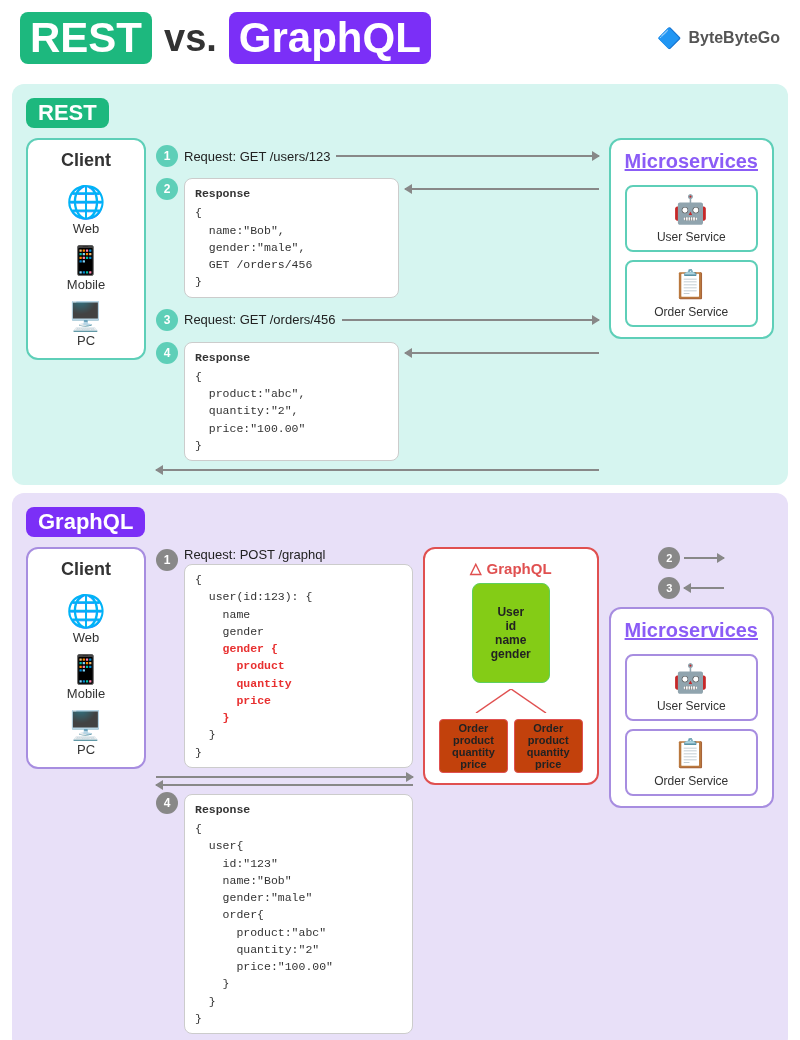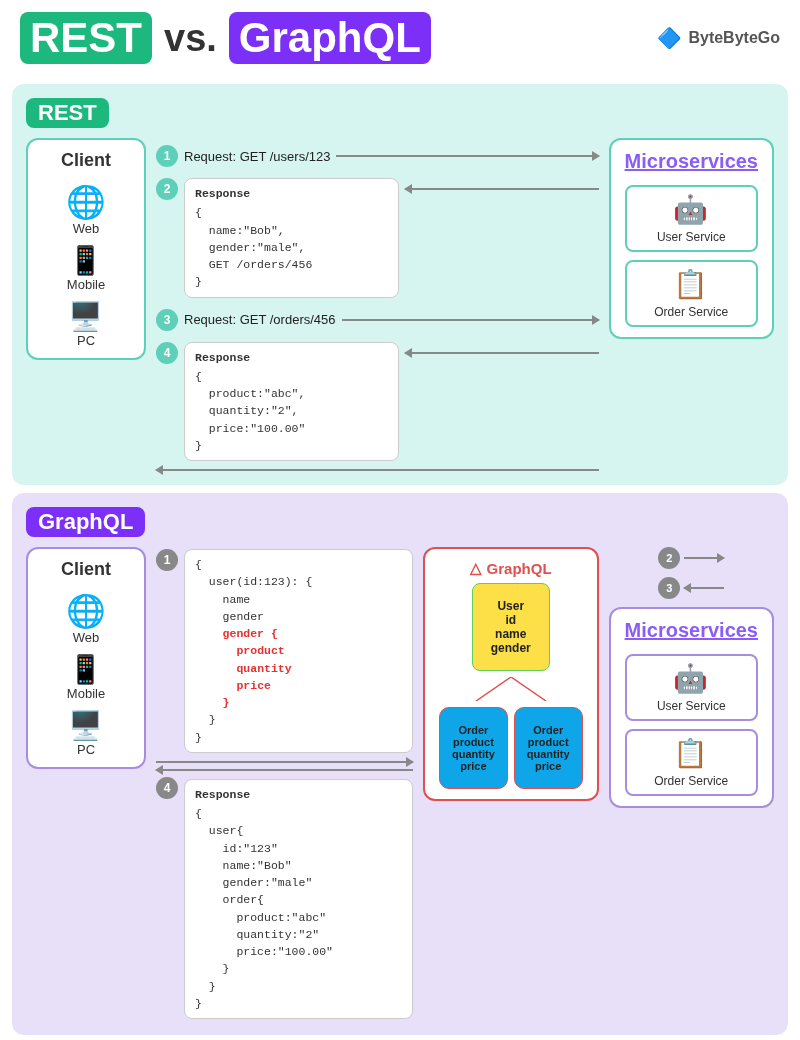--- a/index.html
+++ b/index.html
@@ -281,34 +281,34 @@
     }
     .graphql-center-title {
       display: flex;
       align-items: center;
       gap: 5px;
       font-size: 15px;
       font-weight: 700;
       color: #e05050;
     }
     .user-node {
-      background: #fde047;
+      background: #84cc16;
       border: 1.5px solid #5ecf5e;
       border-radius: 8px;
-      padding: 15px 18px;
+      padding: 21px 18px;
       font-size: 12px;
       font-weight: 600;
       text-align: center;
       color: #222;
     }
     .order-node {
-      background: #0ea5e9;
+      background: #c2410c;
       border: 1.5px solid #e05050;
-      border-radius: 10px;
-      padding: 16px 12px;
+      border-radius: 4px;
+      padding: 2px 12px;
       font-size: 11px;
       font-weight: 600;
       text-align: center;
       color: #222;
       min-width: 60px;
     }
     .order-nodes-row {
       display: flex;
       gap: 6px;
     }
@@ -459,20 +459,21 @@
         <span class="icon-pc">🖥️</span>
         <span>PC</span>
       </div>
     </div>
 
     <div style="flex:1.1;display:flex;flex-direction:column;gap:6px;">
 
       <div style="display:flex;align-items:flex-start;gap:6px;">
         <div class="step-circle" style="margin-top:2px;background:#888;">1</div>
         <div style="flex:1;">
+          <div class="req-label">Request: POST /graphql</div>
           <div class="code-box" style="margin-top:2px;">
             {<br>
             &nbsp;&nbsp;user(id:123): {<br>
             &nbsp;&nbsp;&nbsp;&nbsp;name<br>
             &nbsp;&nbsp;&nbsp;&nbsp;gender<br>
             &nbsp;&nbsp;&nbsp;&nbsp;<span class="code-red">gender {</span><br>
             &nbsp;&nbsp;&nbsp;&nbsp;&nbsp;&nbsp;<span class="code-red">product</span><br>
             &nbsp;&nbsp;&nbsp;&nbsp;&nbsp;&nbsp;<span class="code-red">quantity</span><br>
             &nbsp;&nbsp;&nbsp;&nbsp;&nbsp;&nbsp;<span class="code-red">price</span><br>
             &nbsp;&nbsp;&nbsp;&nbsp;<span class="code-red">}</span><br>

